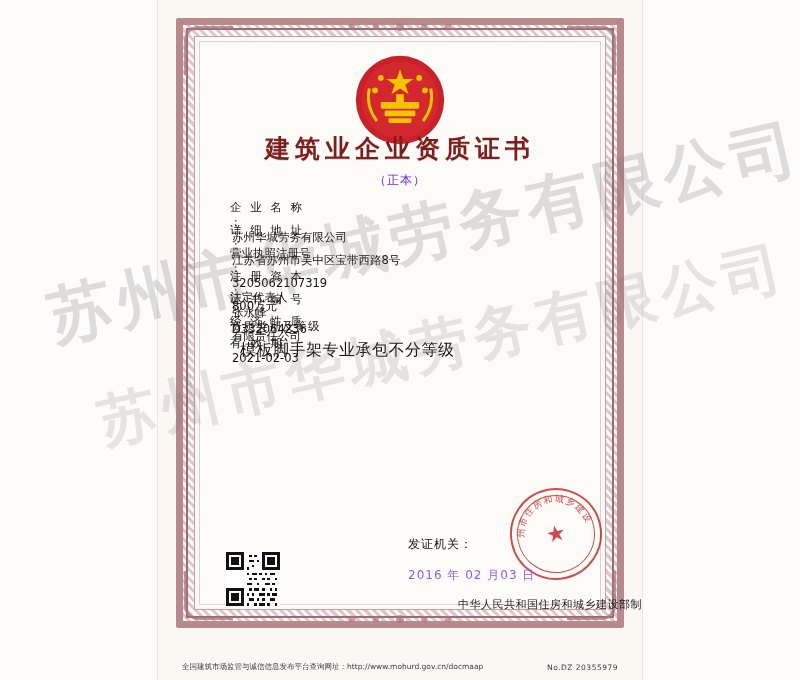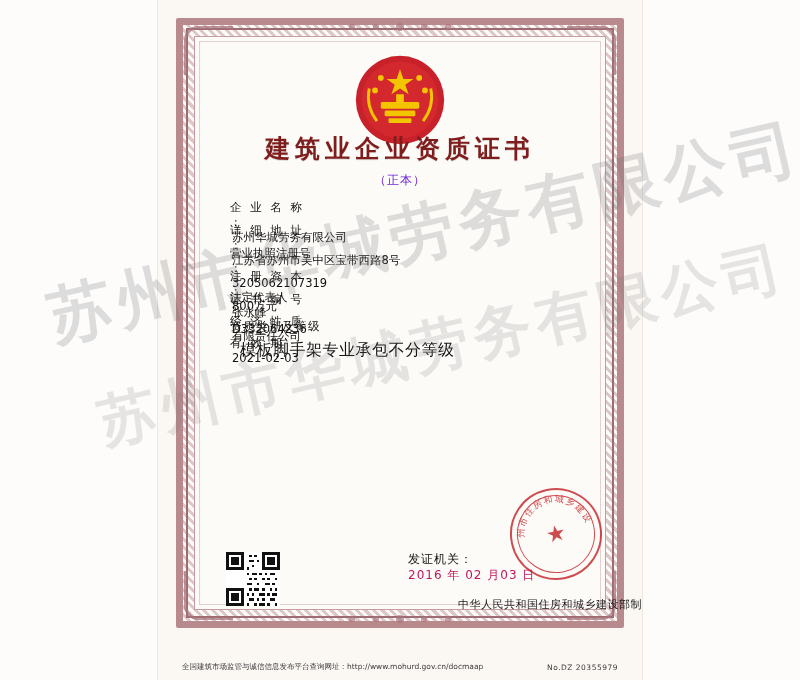--- a/index.html
+++ b/index.html
@@ -130,26 +130,26 @@
   .cls-body{
     margin-top:6px;
     padding-left:10px;
     font-size:16px;
     letter-spacing:0.5px;
   }
   
   .issuer{
     position:absolute;left:250px;top:536px;
     font-family:"DejaVu Sans", sans-serif;
-    font-size:12px;letter-spacing:1px;color:#141414;margin-top:15px;
+    font-size:12px;letter-spacing:1px;color:#141414;
   }
   .date{
     position:absolute;left:250px;top:567px;
     font-family:"DejaVu Sans", sans-serif;
-    font-size:12px;letter-spacing:1px;color:#be185d;
+    font-size:12px;letter-spacing:1px;color:#8b5cf6;
   }
   .ministry{
     position:absolute;left:0;right:0;top:597px;
     text-align:right;
     font-family:Liberation Sans, sans-serif;
     font-size:11px;letter-spacing:.5px;color:#1a1a1a;
   }
   
   .seal{
     position:absolute;left:352px;top:488px;

